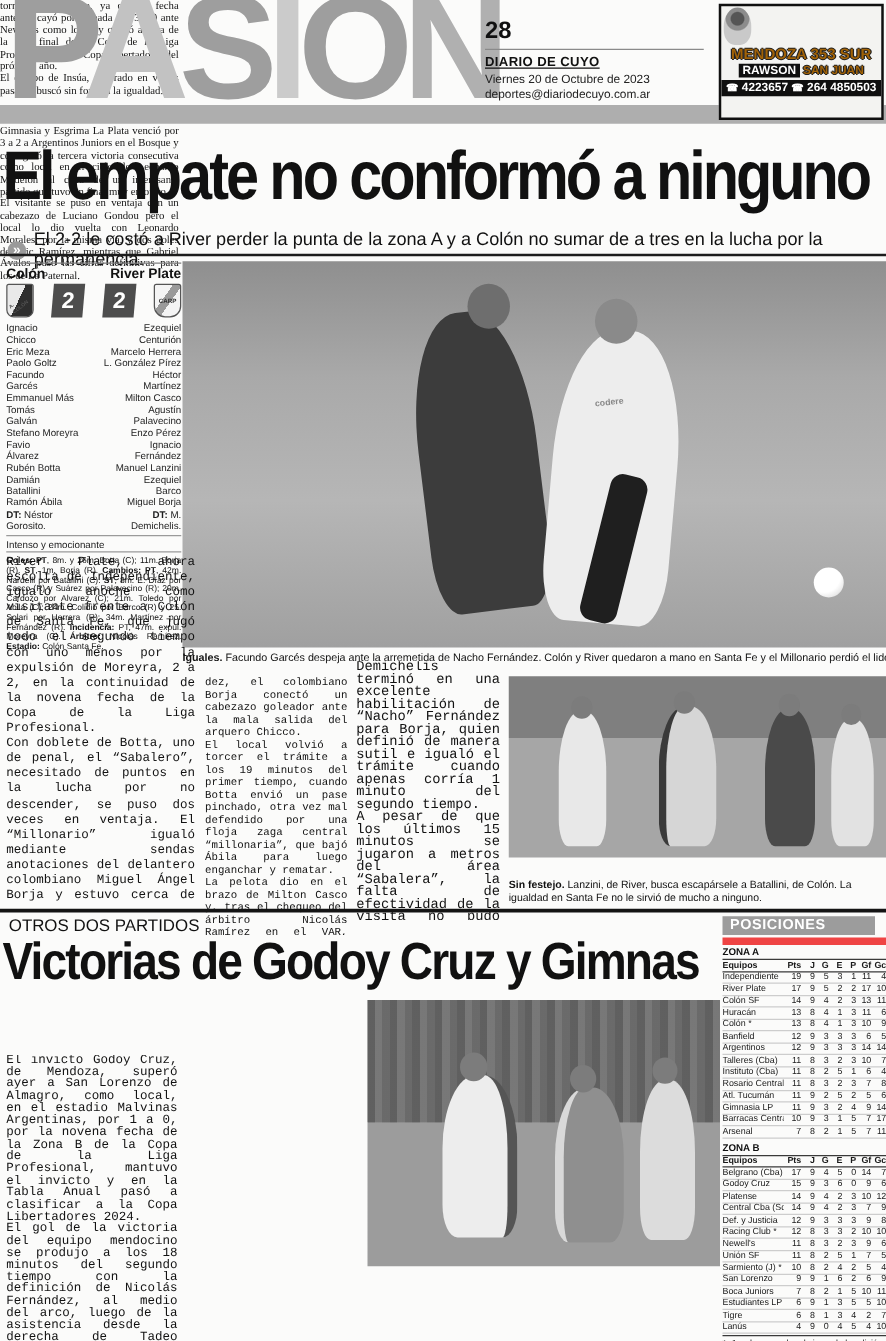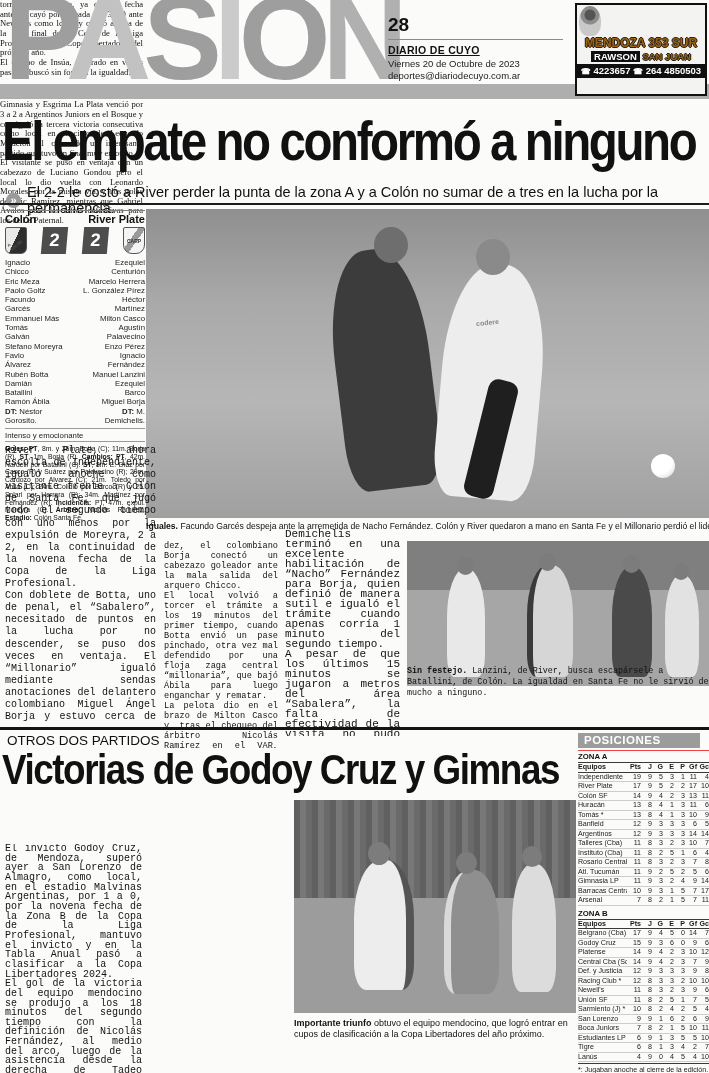--- a/index.html
+++ b/index.html
@@ -80,21 +80,21 @@
       font-size:8.6px;line-height:9.65px;color:#121212;}
   .subhead{font-family:"Liberation Sans",sans-serif;font-weight:bold;font-size:11.5px;margin:8px 0 3px;}
   .kicker2{position:absolute;left:7px;top:733px;font-size:13.5px;}
   .headline2{position:absolute;left:2px;top:747px;width:576px;font-size:38px;font-weight:bold;
       letter-spacing:-1.5px;white-space:nowrap;overflow:hidden;transform:scale(.97,1.1);transform-origin:left top;}
   
   .standings{position:absolute;left:578px;top:733px;width:131px;}
   .pos-bar{width:122px;height:15px;background:#9c9c9c;color:#fff;font-weight:bold;font-size:11.5px;
       line-height:15px;padding-left:6px;box-sizing:border-box;letter-spacing:.5px;}
   .zona{font-weight:bold;font-size:7.8px;border-bottom:1px solid #3a3a3a;line-height:11px;height:11px;margin-top:2px;}
-  .st-row{display:flex;align-items:flex-start;border-bottom:1px solid #cdcdcd;height:9.5px;line-height:9.2px;
+  .st-row{display:flex;align-items:center;border-bottom:1px solid #cdcdcd;height:9.5px;line-height:9.2px;
       font-size:7.1px;box-sizing:border-box;color:#1a1a1a;}
   .st-row .team{flex:1;overflow:hidden;white-space:nowrap;}
   .st-row .num{width:11px;text-align:right;flex:0 0 11px;}
   .st-row .num.pts{width:14px;flex:0 0 14px;}
   .st-row .num.gfgc{width:12px;flex:0 0 12px;}
   .st-head{font-weight:bold;border-bottom:1px solid #3a3a3a;}
   .footnote{font-size:7.1px;border-top:1px solid #3a3a3a;margin-top:1px;padding-top:2px;color:#1a1a1a;}
 </style>
 </head>
 <body>
@@ -229,21 +229,21 @@
   <div class="photo" style="left:407px;top:541px;width:302px;height:145px;background:linear-gradient(180deg,#7f7f7f 0 34%,#a6a6a6 34% 100%);">
     <div class="fig" style="left:40px;top:28px;width:38px;height:108px;background:#e8e8e8;"></div>
     <div class="head" style="left:50px;top:16px;width:17px;height:18px;"></div>
     <div class="fig" style="left:120px;top:24px;width:40px;height:112px;background:#d6d6d6;border-left:6px solid #3a3a3a;"></div>
     <div class="head" style="left:132px;top:12px;width:17px;height:18px;"></div>
     <div class="fig" style="left:205px;top:26px;width:40px;height:110px;background:#4a4a4a;"></div>
     <div class="head" style="left:216px;top:14px;width:17px;height:18px;"></div>
     <div class="fig" style="left:258px;top:34px;width:34px;height:102px;background:#e2e2e2;"></div>
     <div class="head" style="left:266px;top:22px;width:16px;height:17px;"></div>
   </div>
-  <div class="cap" style="left:407px;top:666px;width:302px;font-size:8.4px;font-family:Liberation Mono, monospace;">
+  <div class="cap" style="left:407px;top:702px;width:302px;font-size:8.4px;">
     <b>Sin festejo.</b><span> Lanzini, de River, busca escapársele a Batallini, de Colón. La igualdad en Santa Fe no le sirvió de mucho a ninguno.</span>
   </div>
 
   <div class="rule2"></div>
 
   <div class="kicker2">OTROS DOS PARTIDOS</div>
   <div class="headline2">Victorias de Godoy Cruz y Gimnasia</div>
   <div class="coltxt a2c1">El invicto Godoy Cruz, de Mendoza, superó ayer a San Lorenzo de Almagro, como local, en el estadio Malvinas Argentinas, por 1 a 0, por la novena fecha de la Zona B de la Copa de la Liga Profesional, mantuvo el invicto y en la Tabla Anual pasó a clasificar a la Copa Libertadores 2024.
 El gol de la victoria del equipo mendocino se produjo a los 18 minutos del segundo tiempo con la definición de Nicolás Fernández, al medio del arco, luego de la asistencia desde la derecha de Tadeo Allende.
 El resultado colocó a Godoy Cruz con 15 puntos a 2 como escolta de Belgrano (17), líder de la Zona B, lo que le permitió entrar en el grupo de acceso a los cuartos de final del torneo, además se mantuvo invicto y en la Tabla Anual pasó a clasificar a la Copa Libertadores 2024,
@@ -257,27 +257,24 @@
   </div>
   <div class="photo" style="left:294px;top:800px;width:282px;height:213px;background:linear-gradient(180deg,#6f6f6f 0 46%,#9c9c9c 46% 100%);">
     <div style="position:absolute;left:0;top:0;width:282px;height:98px;background:repeating-linear-gradient(90deg,#5c5c5c 0 6px,#7a7a7a 6px 12px,#696969 12px 18px);opacity:.8;"></div>
     <div class="fig" style="left:60px;top:60px;width:52px;height:130px;background:#ededed;border-right:8px solid #555;"></div>
     <div class="head" style="left:74px;top:42px;width:22px;height:23px;"></div>
     <div class="fig" style="left:150px;top:70px;width:48px;height:124px;background:#8f8f8f;border-left:7px solid #d9d9d9;"></div>
     <div class="head" style="left:162px;top:52px;width:21px;height:22px;"></div>
     <div class="fig" style="left:218px;top:64px;width:44px;height:128px;background:#dcdcdc;"></div>
     <div class="head" style="left:228px;top:46px;width:20px;height:21px;"></div>
   </div>
-  <div class="cap" style="left:294px;top:1018px;width:282px;font-size:9px;">
-    <b>Importante triunfo</b><span> obtuvo el equipo mendocino, que logró entrar en cupos de clasificación a la Copa Libertadores del año próximo.</span>
-  </div>
 
   <div class="standings">
     <div class="pos-bar">POSICIONES</div>
-    <div class="zona" style="border-top:1px solid #ef4444;">ZONA A</div>
+    <div class="zona" style="border-top:6px solid #ef4444;">ZONA A</div>
     <div>
         <div class="st-row st-head">
           <span class="team">Equipos</span>
           <span class="num pts">Pts</span>
           <span class="num">J</span>
           <span class="num">G</span>
           <span class="num">E</span>
           <span class="num">P</span>
           <span class="num gfgc">Gf</span>
           <span class="num gfgc">Gc</span>
@@ -318,21 +315,21 @@
           <span class="team">Huracán</span>
           <span class="num pts">13</span>
           <span class="num">8</span>
           <span class="num">4</span>
           <span class="num">1</span>
           <span class="num">3</span>
           <span class="num gfgc">11</span>
           <span class="num gfgc">6</span>
         </div>
         <div class="st-row">
-          <span class="team">Tomás *</span>
+          <span class="team">Colón *</span>
           <span class="num pts">13</span>
           <span class="num">8</span>
           <span class="num">4</span>
           <span class="num">1</span>
           <span class="num">3</span>
           <span class="num gfgc">10</span>
           <span class="num gfgc">9</span>
         </div>
         <div class="st-row">
           <span class="team">Banfield</span>

